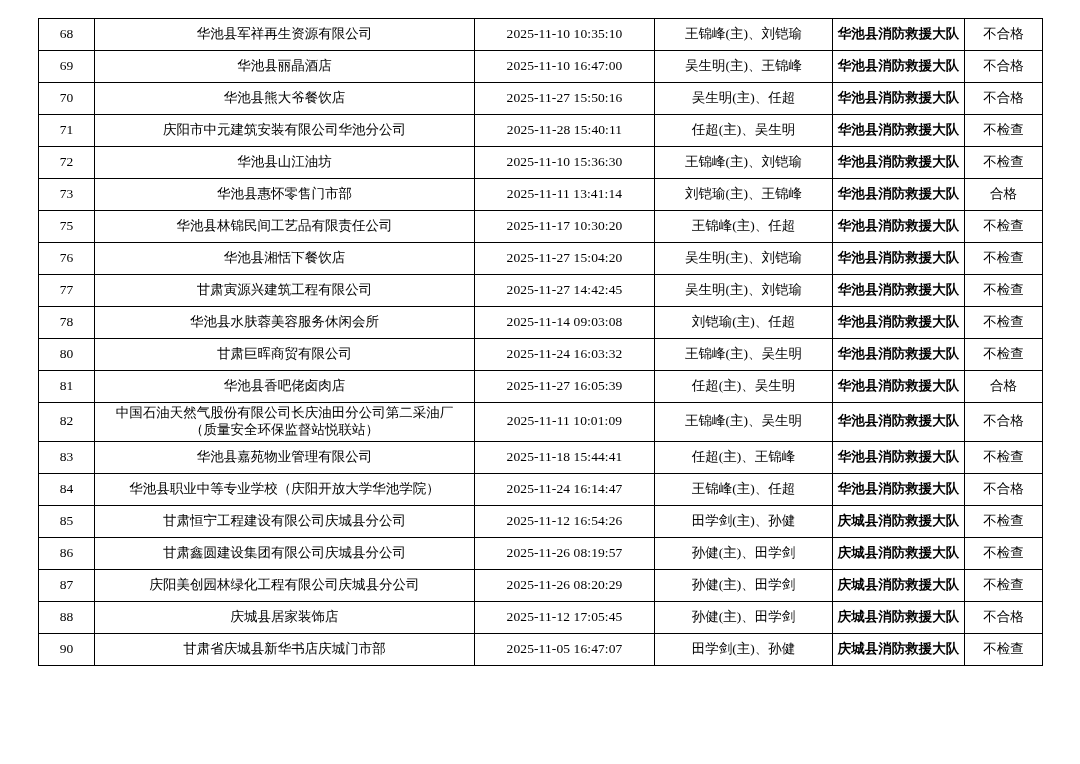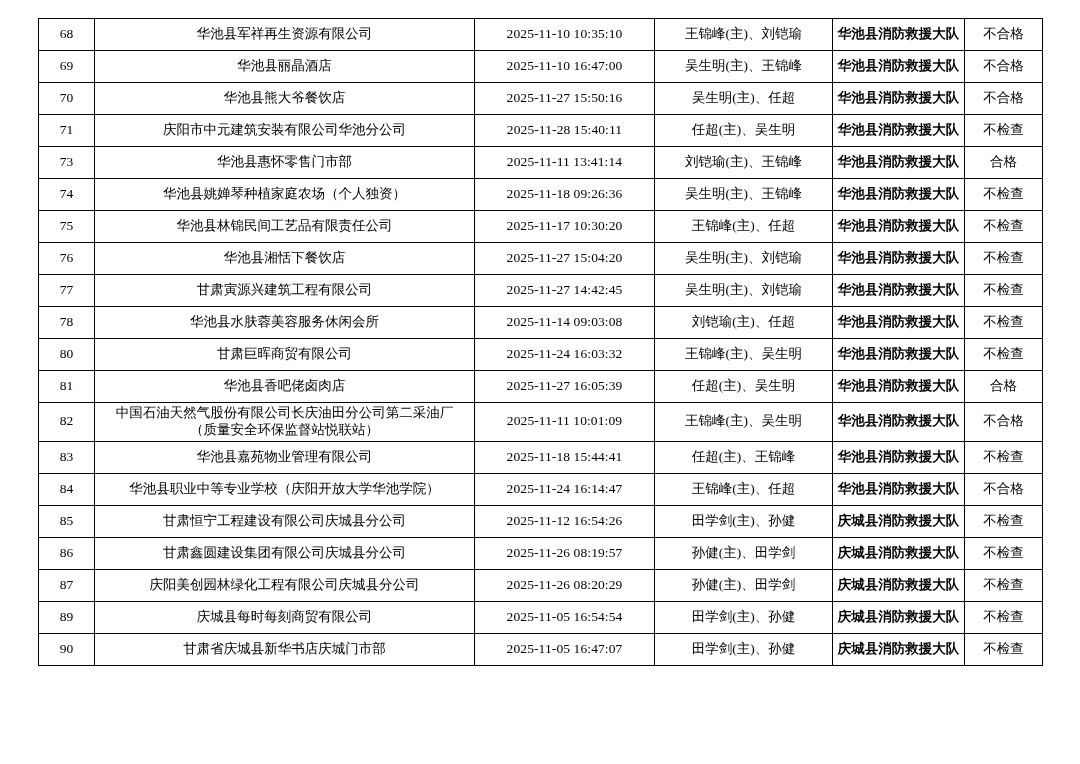--- a/index.html
+++ b/index.html
@@ -95,34 +95,34 @@
         </tr>
         <tr>
           <td class="idx">71</td>
           <td class="name">庆阳市中元建筑安装有限公司华池分公司</td>
           <td class="time">2025-11-28 15:40:11</td>
           <td class="people">任超(主)、吴生明</td>
           <td class="unit">华池县消防救援大队</td>
           <td class="result">不检查</td>
         </tr>
         <tr>
+          <td class="idx">72</td>
+          <td class="name">华池县山江油坊</td>
+          <td class="time">2025-11-10 15:36:30</td>
+          <td class="people">王锦峰(主)、刘铠瑜</td>
+          <td class="unit">华池县消防救援大队</td>
+          <td class="result">不检查</td>
+        </tr>
+        <tr>
           <td class="idx">73</td>
           <td class="name">华池县惠怀零售门市部</td>
           <td class="time">2025-11-11 13:41:14</td>
           <td class="people">刘铠瑜(主)、王锦峰</td>
           <td class="unit">华池县消防救援大队</td>
           <td class="result">合格</td>
-        </tr>
-        <tr>
-          <td class="idx">74</td>
-          <td class="name">华池县姚婵琴种植家庭农场（个人独资）</td>
-          <td class="time">2025-11-18 09:26:36</td>
-          <td class="people">吴生明(主)、王锦峰</td>
-          <td class="unit">华池县消防救援大队</td>
-          <td class="result">不检查</td>
         </tr>
         <tr>
           <td class="idx">75</td>
           <td class="name">华池县林锦民间工艺品有限责任公司</td>
           <td class="time">2025-11-17 10:30:20</td>
           <td class="people">王锦峰(主)、任超</td>
           <td class="unit">华池县消防救援大队</td>
           <td class="result">不检查</td>
         </tr>
         <tr>
@@ -210,26 +210,26 @@
         </tr>
         <tr>
           <td class="idx">87</td>
           <td class="name">庆阳美创园林绿化工程有限公司庆城县分公司</td>
           <td class="time">2025-11-26 08:20:29</td>
           <td class="people">孙健(主)、田学剑</td>
           <td class="unit">庆城县消防救援大队</td>
           <td class="result">不检查</td>
         </tr>
         <tr>
-          <td class="idx">89</td>
-          <td class="name">庆城县每时每刻商贸有限公司</td>
-          <td class="time">2025-11-05 16:54:54</td>
-          <td class="people">田学剑(主)、孙健</td>
-          <td class="unit">庆城县消防救援大队</td>
-          <td class="result">不检查</td>
+          <td class="idx">88</td>
+          <td class="name">庆城县居家装饰店</td>
+          <td class="time">2025-11-12 17:05:45</td>
+          <td class="people">孙健(主)、田学剑</td>
+          <td class="unit">庆城县消防救援大队</td>
+          <td class="result">不合格</td>
         </tr>
         <tr>
           <td class="idx">90</td>
           <td class="name">甘肃省庆城县新华书店庆城门市部</td>
           <td class="time">2025-11-05 16:47:07</td>
           <td class="people">田学剑(主)、孙健</td>
           <td class="unit">庆城县消防救援大队</td>
           <td class="result">不检查</td>
         </tr>
       </tbody>

